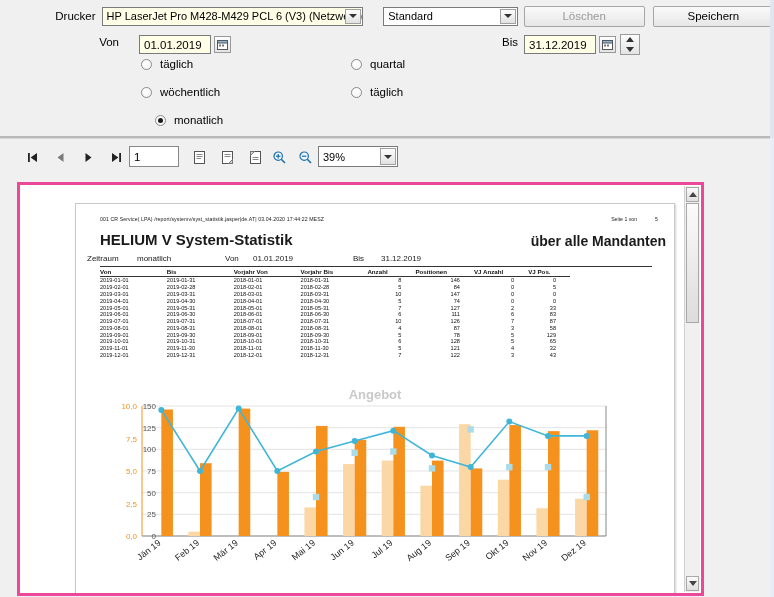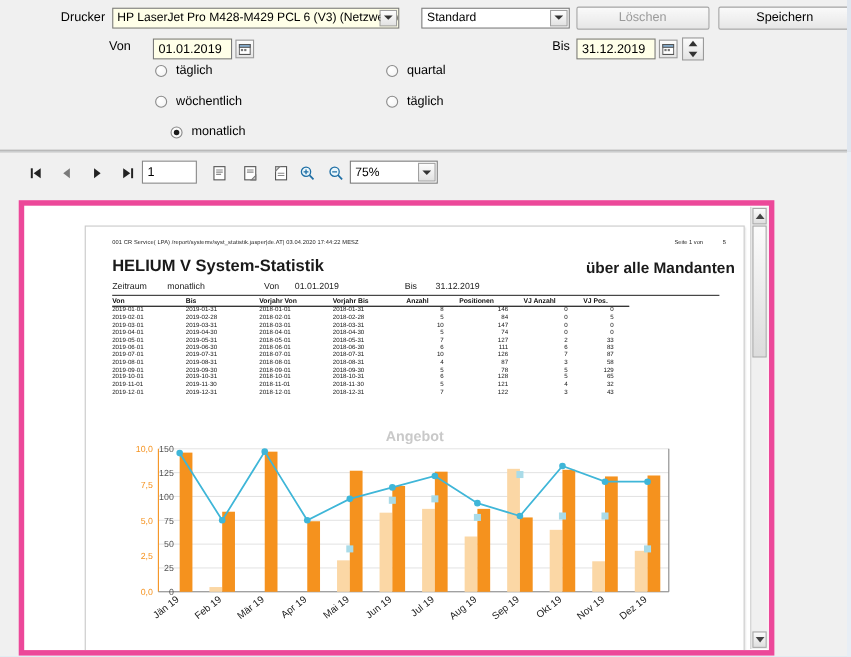--- a/index.html
+++ b/index.html
@@ -242,21 +242,21 @@
     width: 80px; height: 21px;
   }
 
   
   .report-area {
     position: absolute;
     left: 17px; top: 43px;
     width: 687px;
     height: 414px;
     background: #ffffff;
-    border: 5px solid #ec4899;
+    border: 3px solid #ec4899;
     box-sizing: border-box;
     overflow: hidden;
   }
   .page-sheet {
     position: absolute;
     left: 55px; top: 18px;
     width: 600px;
     height: 396px;
     background: #ffffff;
     border: 1px solid #c9c9c9;
@@ -289,21 +289,21 @@
   }
   .rpt-title-right {
     position: absolute;
     right: 8px; top: 29px;
     font-size: 14px;
     font-weight: bold;
     color: #1a1a1a;
   }
   .rpt-sub {
     position: absolute;
-    left: 24px; top: 50px;
+    left: 11px; top: 50px;
     font-size: 8px;
     color: #1a1a1a;
     width: 540px;
   }
   .rpt-sub .s1 { display: inline-block; width: 50px; }
   .rpt-sub .s2 { display: inline-block; width: 88px; }
   .rpt-sub .s3 { display: inline-block; width: 28px; }
   .rpt-sub .s4 { display: inline-block; width: 100px; }
   .rpt-sub .s5 { display: inline-block; width: 28px; }
 
@@ -566,21 +566,21 @@
       </div>
       <div class="tb-btn" style="left:294px">
         <svg width="15" height="15" viewBox="0 0 15 15">
             <circle cx="6.2" cy="6.2" r="4.2" fill="#eaf6fb" stroke="#1f6fa5" stroke-width="1.2"></circle>
             <line x1="9.3" y1="9.3" x2="13" y2="13" stroke="#1f6fa5" stroke-width="1.6"></line>
             <line x1="4" y1="6.2" x2="8.4" y2="6.2" stroke="#1f6fa5" stroke-width="1.2"></line>
           </svg>
       </div>
 
       <div class="combo white zoom-combo">
-        <span>75%</span>
+        <span>39%</span>
         <span class="arrow-btn">
             <span class="caret"></span>
           </span>
       </div>
     </div>
 
     <div class="report-area">
 
       <div class="page-sheet">
 

